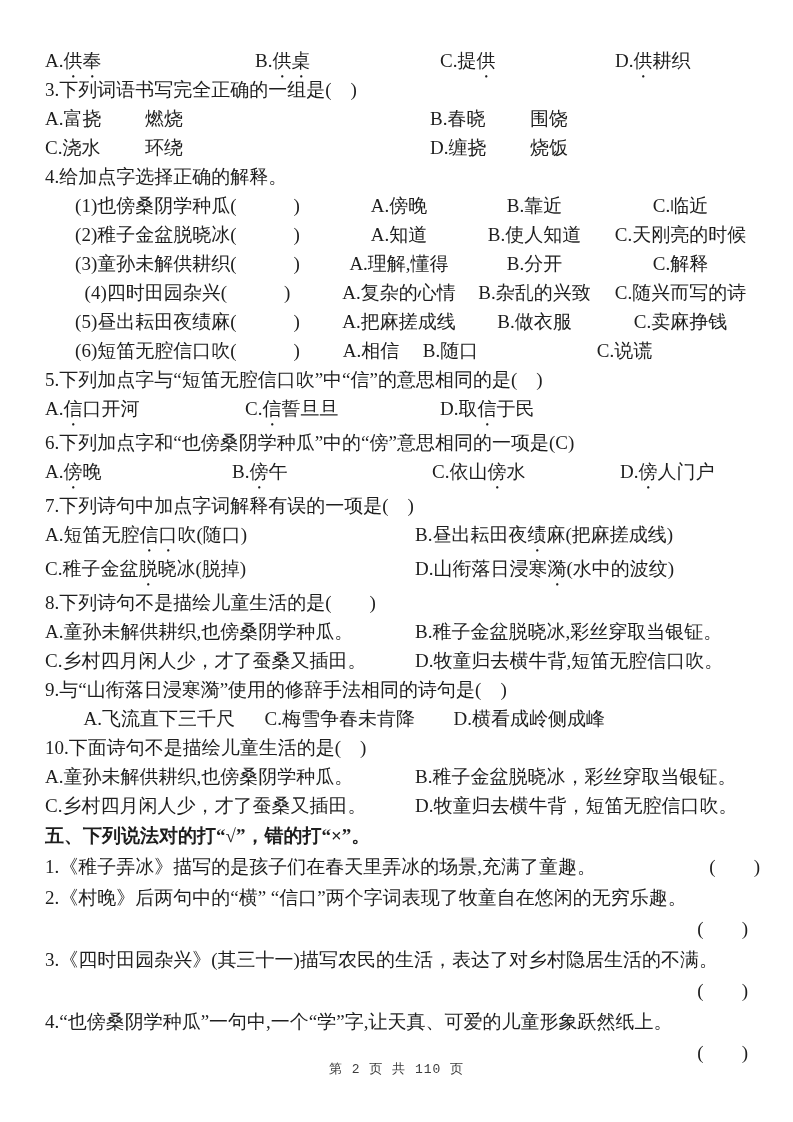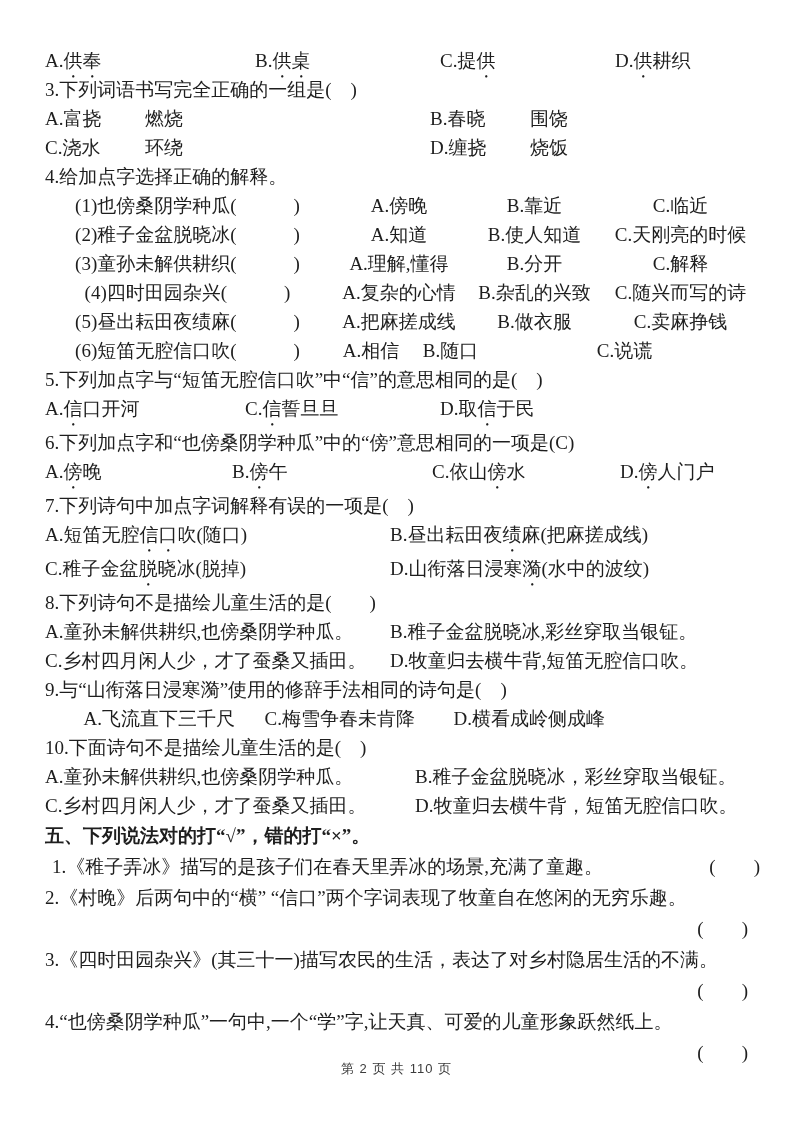--- a/index.html
+++ b/index.html
@@ -32,33 +32,33 @@
     text-emphasis-position: under left;
     margin-top: 28px;
   }
   
   .row1      { display: grid; grid-template-columns: 210px 185px 175px 1fr; }
   .q3row     { display: grid; grid-template-columns: 100px 285px 100px 1fr; }
   .q4row     { display: grid; grid-template-columns: 285px 138px 133px 1fr; text-align: center; }
   .q4row.narrow { grid-template-columns: 285px 82px 77px 1fr; }
   .q5opts    { display: grid; grid-template-columns: 200px 195px 190px 1fr; }
   .q6opts    { display: grid; grid-template-columns: 187px 200px 188px 1fr; }
-  .twocol    { display: grid; grid-template-columns: 345px 1fr; }
+  .twocol    { display: grid; grid-template-columns: 345px 1fr; gap: 25px; }
   .twocol-w  { display: grid; grid-template-columns: 370px 1fr; }
   .q9opts    { display: grid; grid-template-columns: 190px 180px 190px 1fr; text-align: right; }
-  .s-inline  { display: flex; justify-content: space-between; margin-left: 7px; }
+  .s-inline  { display: flex; justify-content: space-between; }
   .blank-line { text-align: right; padding-right: 12px; }
   .sec5 .line { height: 31px; line-height: 31px; }
   .footer {
     position: absolute;
     left: 0;
     bottom: 44px;
     width: 100%;
     text-align: center;
-    font-family: Liberation Sans, sans-serif;
+    font-family: Liberation Mono, monospace;
     font-size: 13px;
     color: #3c3c3c;
     letter-spacing: 1px;
   }
 </style>
 </head>
 <body>
 
 <div class="page">
   <div class="content">

